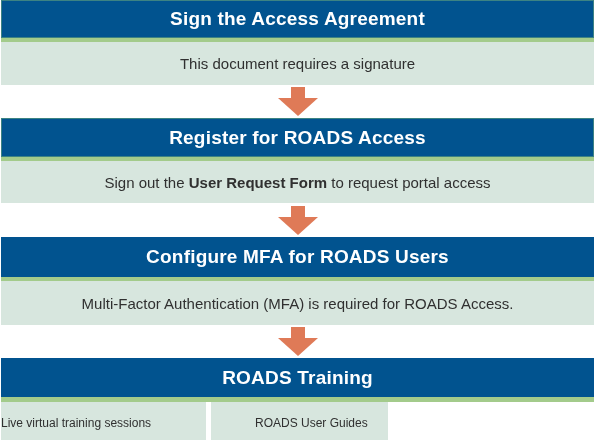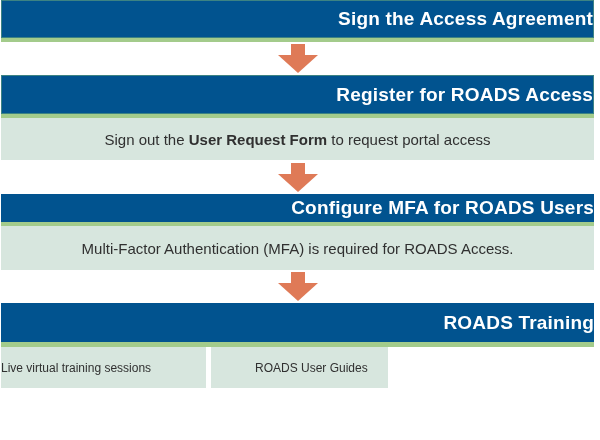--- a/index.html
+++ b/index.html
@@ -13,27 +13,27 @@
   }
   * { margin: 0; padding: 0; box-sizing: border-box; }
   html, body { width: 600px; height: 440px; background: #ffffff; overflow: hidden; }
   body { font-family: "Liberation Sans", "DejaVu Sans", sans-serif; }
 
   .diagram { width: 593px; margin-left: 1px; }
 
   .step-header {
     background: var(--header-bg);
     color: var(--header-text);
-    display: flex; align-items: center; justify-content: flex-end;
+    display: flex; align-items: center; justify-content: center;
   }
   .step-header.bordered { border: 1px solid var(--header-border); }
   .step-header h2 {
     font-size: 19px; font-weight: bold; letter-spacing: 0.2px;
   }
-  .h38 { height: 38px; } .h39 { height: 39px; } .h40 { height: 28px; }
+  .h38 { height: 38px; } .h39 { height: 39px; } .h40 { height: 40px; }
 
   .green-strip { background: var(--strip-green); height: 4px; }
   .green-strip.s5 { height: 5px; }
 
   .step-body {
     background: var(--body-bg);
     color: var(--body-text);
     display: flex; align-items: center; justify-content: center;
     font-size: 15px;
   }
@@ -69,20 +69,23 @@
 </head>
 <body>
 
 <div class="diagram">
 
   <section>
     <header class="step-header bordered h38">
       <h2>Sign the Access Agreement</h2>
     </header>
     <div class="green-strip"></div>
+    <div class="step-body b43">
+      <span>This document requires a signature</span>
+    </div>
   </section>
 
   <div class="arrow-gap g33">
     <div class="arrow">
       <div class="arrow-stem"></div>
       <div class="arrow-head"></div>
     </div>
   </div>
 
   <section>

